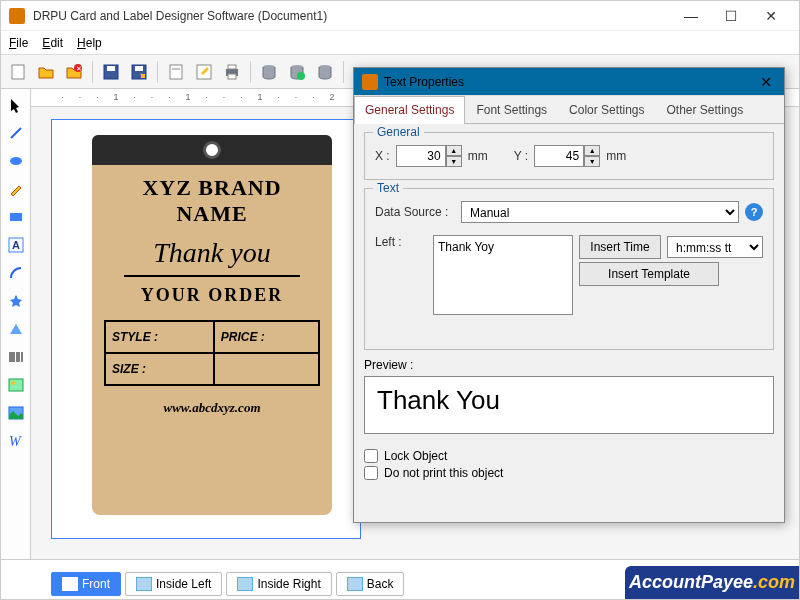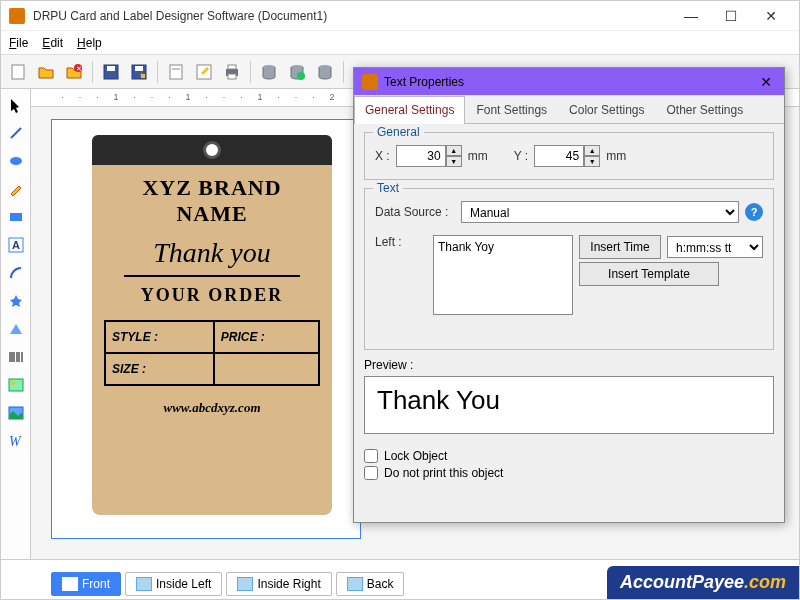--- a/index.html
+++ b/index.html
@@ -45,21 +45,21 @@
 
 
 .pagetabs { height: 40px; display: flex; align-items: center; padding: 0 50px; gap: 4px; border-top: 1px solid #ccc; background: #fff; }
 .ptab { display: flex; align-items: flex-end; gap: 4px; padding: 4px 10px; border: 1px solid #bbb; border-radius: 2px; font-size: 12px; margin-top: 8px; }
 .ptab.active { background: #3b82f6; color: #fff; border-color: #3b82f6; }
 .ptab .picon { width: 16px; height: 14px; background: #aed6f1; border: 1px solid #5dade2; }
 .ptab.active .picon { background: #fff; border-color: #fff; }
 
 
 .dialog { position: absolute; left: 352px; top: 66px; width: 432px; height: 456px; background: #f0f0f0; border: 1px solid #888; box-shadow: 2px 2px 10px rgba(0,0,0,0.3); display: flex; flex-direction: column; }
-.dlg-title { height: 28px; background: #8b5cf6; display: flex; align-items: center; padding: 0 8px; border-bottom: 1px solid #ddd; }
+.dlg-title { height: 28px; background: #0369a1; display: flex; align-items: center; padding: 0 8px; border-bottom: 1px solid #ddd; }
 .dlg-title .dicon { width: 16px; height: 16px; background: #d97706; margin-right: 6px; border-radius: 2px; }
 .dlg-title .dtext { flex: 1; }
 .dlg-title .dclose { width: 20px; height: 20px; display: flex; align-items: center; justify-content: center; font-size: 14px; }
 
 .tabs { display: flex; border-bottom: 1px solid #bbb; background: #f0f0f0; }
 .tab { padding: 6px 10px; font-size: 12px; color: #444; border: 1px solid transparent; border-bottom: none; }
 .tab.active { background: #fff; border-color: #bbb; color: #7f1d1d; margin-bottom: -1px; }
 
 .dlg-body { flex: 1; padding: 8px 10px; background: #f0f0f0; overflow: hidden; }
 .fieldset { border: 1px solid #bbb; padding: 8px 10px; margin-bottom: 8px; position: relative; }
@@ -79,21 +79,21 @@
 .btn.primary { border: 2px solid #0078d7; }
 
 .preview-box { border: 1px solid #888; background: #fff; height: 58px; padding: 8px 12px; font-size: 26px; font-weight: 400; }
 
 .checkbox-row { display: flex; align-items: center; gap: 6px; margin: 3px 0; }
 .checkbox-row input { width: 14px; height: 14px; }
 
 .help-icon { width: 18px; height: 18px; border-radius: 50%; background: #2e86de; color: #fff; display: flex; align-items: center; justify-content: center; font-size: 11px; font-weight: bold; }
 
 
-.watermark { position: absolute; right: 0; bottom: 0; background: #1e3a8a; color: #fff; padding: 6px 13px; font-size: 18px; font-weight: bold; border-radius: 6px 0 0 0; font-style: italic; }
+.watermark { position: absolute; right: 0; bottom: 0; background: #1e3a8a; color: #fff; padding: 6px 4px; font-size: 18px; font-weight: bold; border-radius: 6px 0 0 0; font-style: italic; }
 .watermark .dotcom { color: #fbbf24; }
 </style>
 </head>
 <body>
 
 <div class="titlebar">
   <div class="appicon"></div>
   <div class="title">DRPU Card and Label Designer Software (Document1)</div>
   <div class="winbtn">—</div>
   <div class="winbtn">☐</div>

